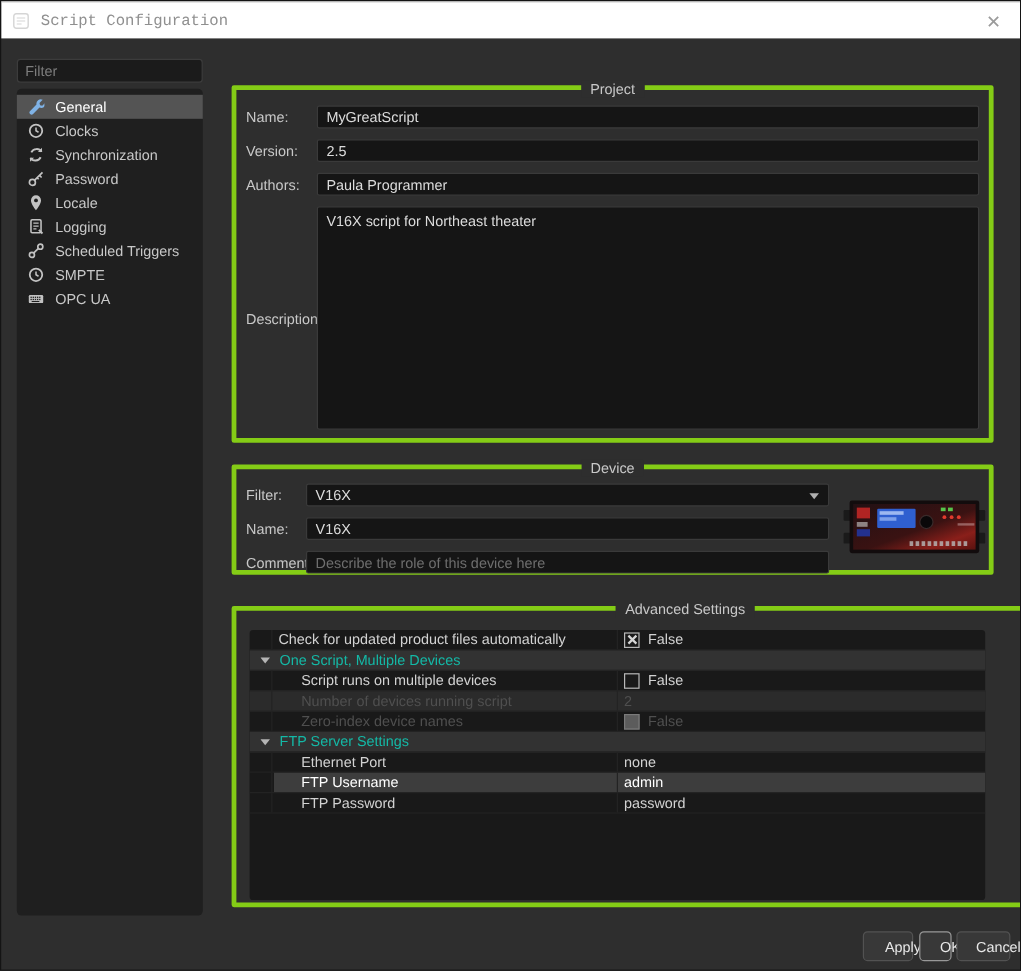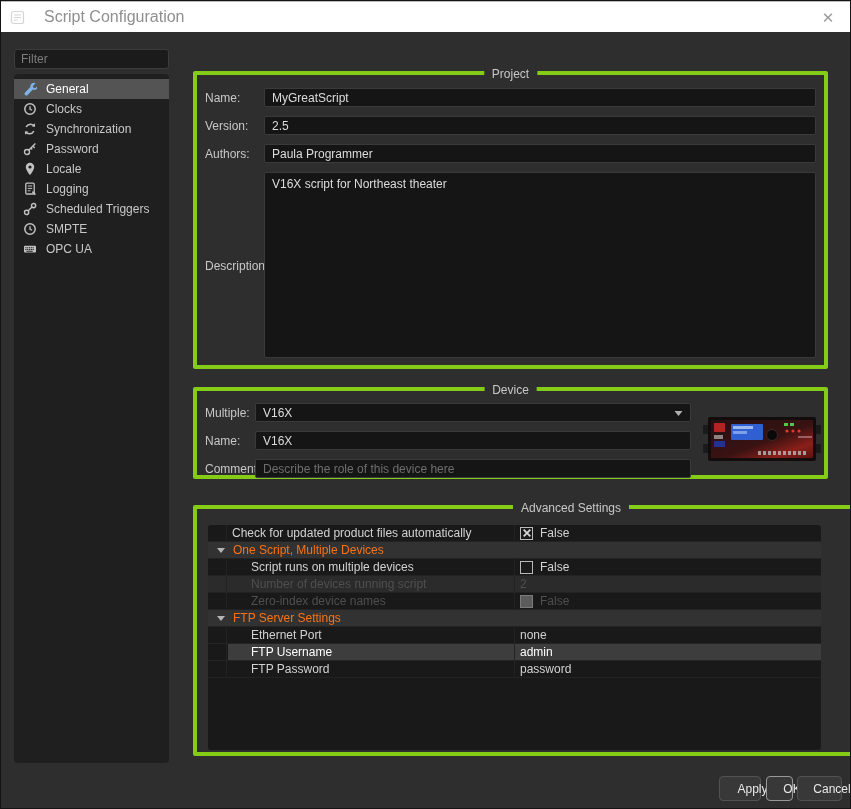--- a/index.html
+++ b/index.html
@@ -3,21 +3,21 @@
 <meta charset="utf-8">
 <style>
   html,body{margin:0;padding:0;background:#2e2e2e;}
   .window{position:relative;width:851px;height:809px;background:#2e2e2e;
     border:1px solid #141414;box-sizing:border-box;overflow:hidden;
     font-family:"Liberation Sans",sans-serif;font-size:12px;color:#c8c8c8;}
   
   .titlebar{position:absolute;left:0;top:0;right:0;height:31px;background:#ffffff;
     display:flex;align-items:center;border-top:1px solid #bdbdbd;box-sizing:border-box;}
   .app-icon{margin-left:9px;width:15px;height:15px;opacity:.35;flex:0 0 auto;}
-  .win-title{margin-left:19px;color:#8f8f8f;font-size:16px;}
+  .win-title{margin-left:9px;color:#8f8f8f;font-size:13px;font-family:Liberation Mono, monospace;}
   .close-btn{position:absolute;right:11px;top:5px;width:22px;height:22px;display:flex;
     align-items:center;justify-content:center;color:#9b9b9b;font-size:15px;cursor:pointer;}
   
   .side-filter{position:absolute;left:13px;top:48px;width:155px;height:20px;background:#1b1b1b;
     border:1px solid #3c3c3c;border-radius:3px;color:#dcdcdc;padding:0 6px;box-sizing:border-box;
     font:12px "Liberation Sans",sans-serif;outline:none;}
   .side-filter::placeholder{color:#7d7d7d;}
   .side-panel{position:absolute;left:13px;top:73px;width:155px;height:689px;background:#1f1f1f;
     border-radius:4px;padding-top:5px;box-sizing:border-box;}
   .side-item{height:20px;display:flex;align-items:center;padding-left:9px;color:#c8c8c8;cursor:pointer;}
@@ -43,21 +43,21 @@
     box-sizing:border-box;color:#d2d2d2;cursor:default;}
   .lcell{flex:0 0 307px;display:flex;align-items:center;height:100%;
     border-right:1px solid #232323;box-sizing:border-box;}
   .gutter{flex:0 0 19px;height:100%;border-right:1px solid #232323;box-sizing:border-box;}
   .lbl{white-space:nowrap;}
   .lbl.lvl1{margin-left:5px;}
   .lbl.lvl2{margin-left:24px;}
   .vcell{flex:1;display:flex;align-items:center;height:100%;padding-left:5px;gap:7px;}
   .tgroup{background:#323232;}
   .tri{margin-left:9px;display:flex;}
-  .glabel{margin-left:8px;color:#f97316;white-space:nowrap;}
+  .glabel{margin-left:8px;color:#14b8a6;white-space:nowrap;}
   .tdisabled{color:#4f4f4f;}
   .tdisabled .vtext{color:#4f4f4f;}
   .tshaded{background:#2b2b2b;}
   .vdim{color:#3f3f3f;}
   .tselected{background:linear-gradient(90deg,#191919 0,#191919 20px,#3d3d3d 20px);color:#ffffff;}
   .tselected .vtext{color:#ffffff;}
   .cb{width:13px;height:13px;border:1px solid #b9b9b9;background:#1a1a1a;display:flex;
     align-items:center;justify-content:center;box-sizing:border-box;flex:0 0 auto;cursor:pointer;}
   .cb-dis{background:#5c5c5c;border-color:#7a7a7a;}
   
@@ -189,21 +189,21 @@
     <span class="flabel" style="left:8px;top:44px;">Version:</span>
     <input class="tin" style="left: 67px; top: 41px; width: 552px;" value="2.5">
     <span class="flabel" style="left:8px;top:72px;">Authors:</span>
     <input class="tin" style="left: 67px; top: 69px; width: 552px;" value="Paula Programmer">
     <span class="flabel" style="left:8px;top:184px;">Description:</span>
     <textarea class="tin" style="left: 67px; top: 97px; width: 552px; height: 186px;">V16X script for Northeast theater</textarea>
   </div>
 
   <div class="groupbox" style="left:192px;top:386px;width:635px;height:92px;">
     <span class="gb-title">Device</span>
-    <span class="flabel" style="left:8px;top:15px;">Multiple:</span>
+    <span class="flabel" style="left:8px;top:15px;">Filter:</span>
     <div class="combo" style="left:58px;top:12px;width:436px;">
       <span>V16X</span>
       <span class="arrow">
         <svg width="9" height="8" viewBox="0 0 9 8">
             <path d="M0.5 2h8L4.5 7z" fill="#b0b0b0"></path>
           </svg>
       </span>
     </div>
     <span class="flabel" style="left:8px;top:43px;">Name:</span>
     <input class="tin" style="left: 58px; top: 40px; width: 436px;" value="V16X">

